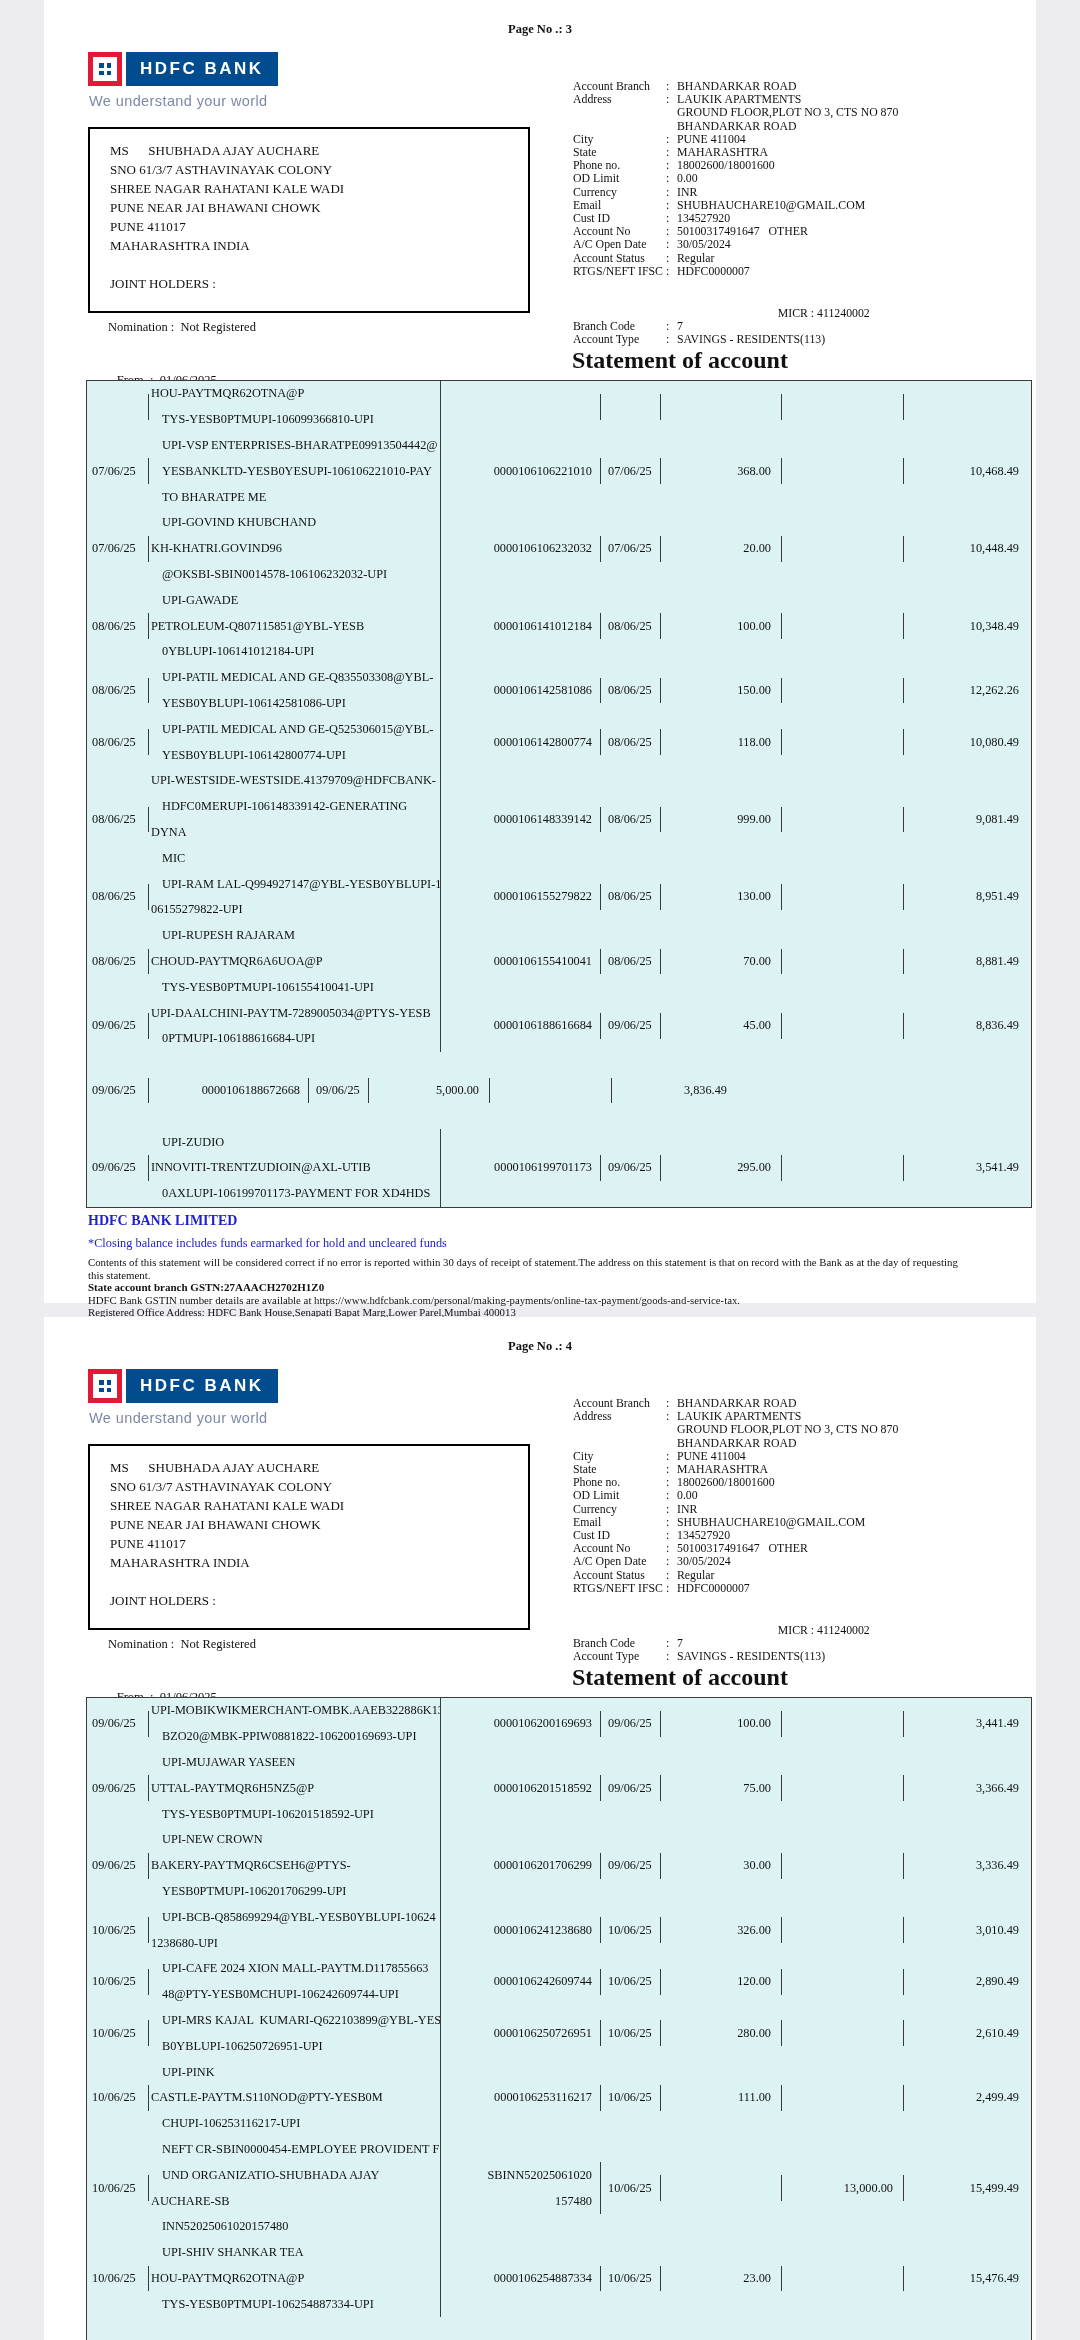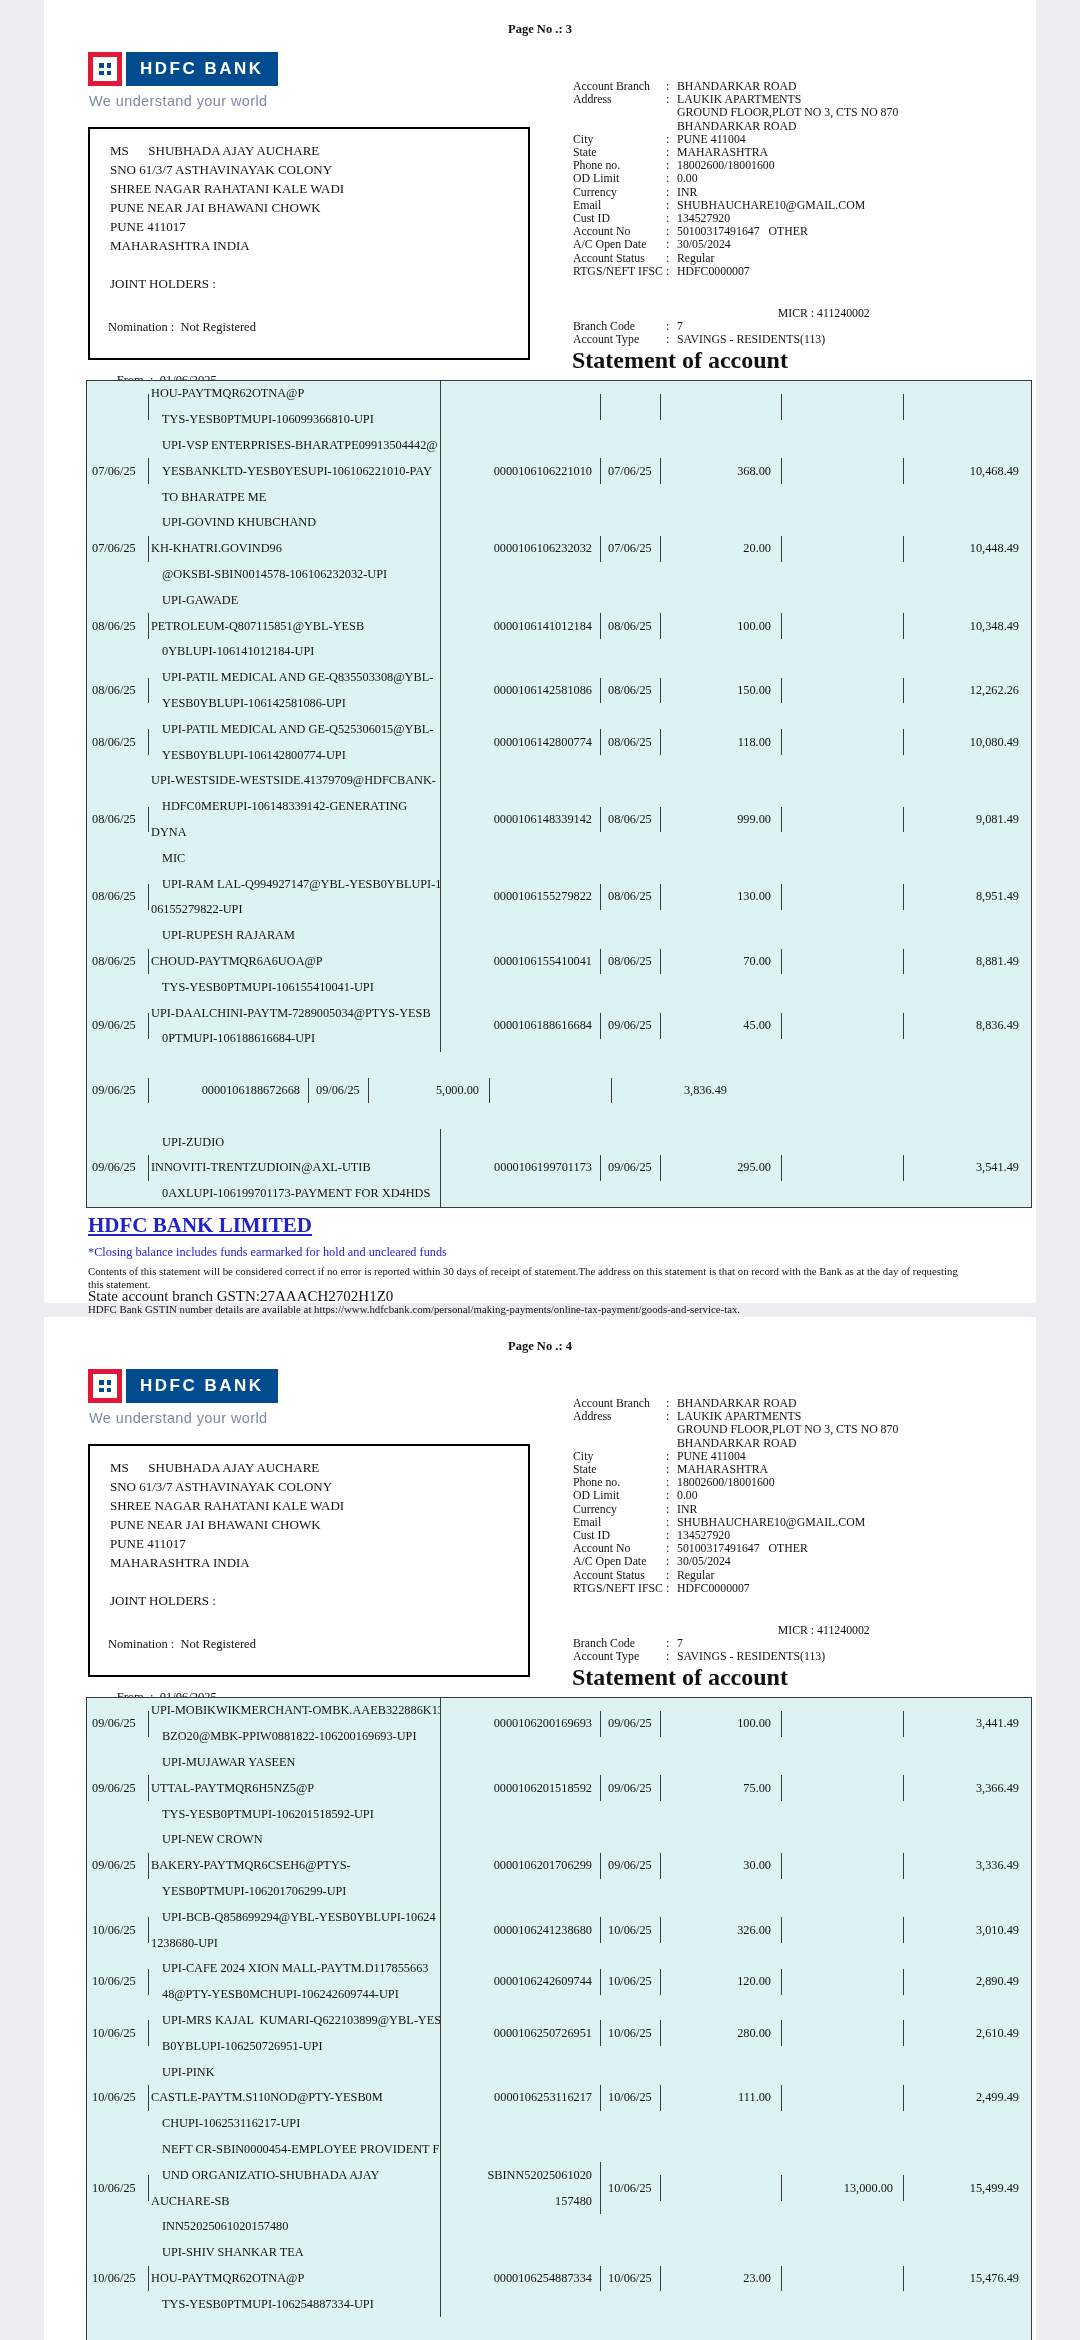--- a/index.html
+++ b/index.html
@@ -11,21 +11,21 @@
   .emblem {width:34px;height:34px;background:var(--logo-red,#e31837);position:relative;flex:0 0 auto;}
   .emblem-mid {position:absolute;inset:5px;background:#fff;}
   .emblem-core {position:absolute;inset:6px;background:var(--logo-blue,#004c8f);}
   .emblem-core::before {content:"";position:absolute;left:50%;top:0;bottom:0;width:3px;margin-left:-1.5px;background:#fff;}
   .emblem-core::after {content:"";position:absolute;top:50%;left:0;right:0;height:3px;margin-top:-1.5px;background:#fff;}
   .logo-box {height:34px;line-height:34px;background:var(--logo-blue,#004c8f);color:#fff;
              font-family:"Liberation Sans","DejaVu Sans",sans-serif;font-weight:bold;font-size:17px;
              letter-spacing:2.5px;padding:0 14px;}
   .tagline {position:absolute;left:45px;top:93px;font-size:14.5px;letter-spacing:0.4px;
             color:var(--tagline,#7d88a8);font-family:"Liberation Sans","DejaVu Sans",sans-serif;}
-  .cust-box {position:absolute;left:44px;top:127px;width:442px;height:233px;border:2px solid #000;
+  .cust-box {position:absolute;left:44px;top:127px;width:442px;height:186px;border:2px solid #000;
              padding:12px 16px 0 20px;box-sizing:border-box;}
   .cust-line {font-size:13px;line-height:19px;white-space:pre;min-height:19px;}
   .nomination {position:absolute;left:64px;top:320px;font-size:12.5px;white-space:pre;}
   .info-block {position:absolute;left:529px;top:80px;}
   .info-row {display:flex;font-size:11.8px;line-height:13.2px;white-space:pre;}
   .info-label {width:93px;flex:0 0 auto;}
   .info-colon {width:11px;flex:0 0 auto;}
   .info-extra {margin-left:28px;margin-top:42px;}
   .from-to {position:absolute;left:54px;top:358px;font-size:12.5px;white-space:pre;}
   .from-to .to {margin-left:85px;}
@@ -39,24 +39,24 @@
   .c-wd {width:121px;} .c-dep {width:122px;} .c-bal {width:129px;}
   .line {height:25.8px;display:flex;align-items:center;font-size:12.3px;white-space:pre;overflow:hidden;}
   .c-date .line {padding-left:5px;}
   .c-narr .line {padding-left:2px;}
   .c-narr .line.ind {padding-left:13px;}
   .c-ref .line {justify-content:flex-end;padding-right:8px;}
   .c-vd .line {padding-left:7px;}
   .c-wd .line,.c-dep .line {justify-content:flex-end;padding-right:10px;}
   .c-bal .line {justify-content:flex-end;padding-right:14px;}
   .page-footer {position:absolute;left:44px;top:1213px;width:905px;}
-  .f-bank {color:var(--footer-blue,#2222cc);font-weight:bold;font-size:21px;margin-bottom:7px;text-decoration:underline;}
+  .f-bank {color:var(--footer-blue,#2222cc);font-weight:bold;font-size:14px;margin-bottom:7px;}
   .f-note {color:var(--footer-blue,#2222cc);font-size:12.3px;margin-bottom:5px;}
   .f-small {font-size:10.8px;line-height:12.6px;}
-  .f-bold {font-weight:normal;font-size:15px;line-height:12.6px;}
+  .f-bold {font-weight:bold;font-size:11px;line-height:12.6px;}
 </style>
 </head>
 <body>
 
 <div id="canvas">
     <div class="page" style="top: 0px;">
     <div class="page-no">Page No .: 3</div>
     <div class="logo">
       <div class="emblem">
         <div class="emblem-mid">

